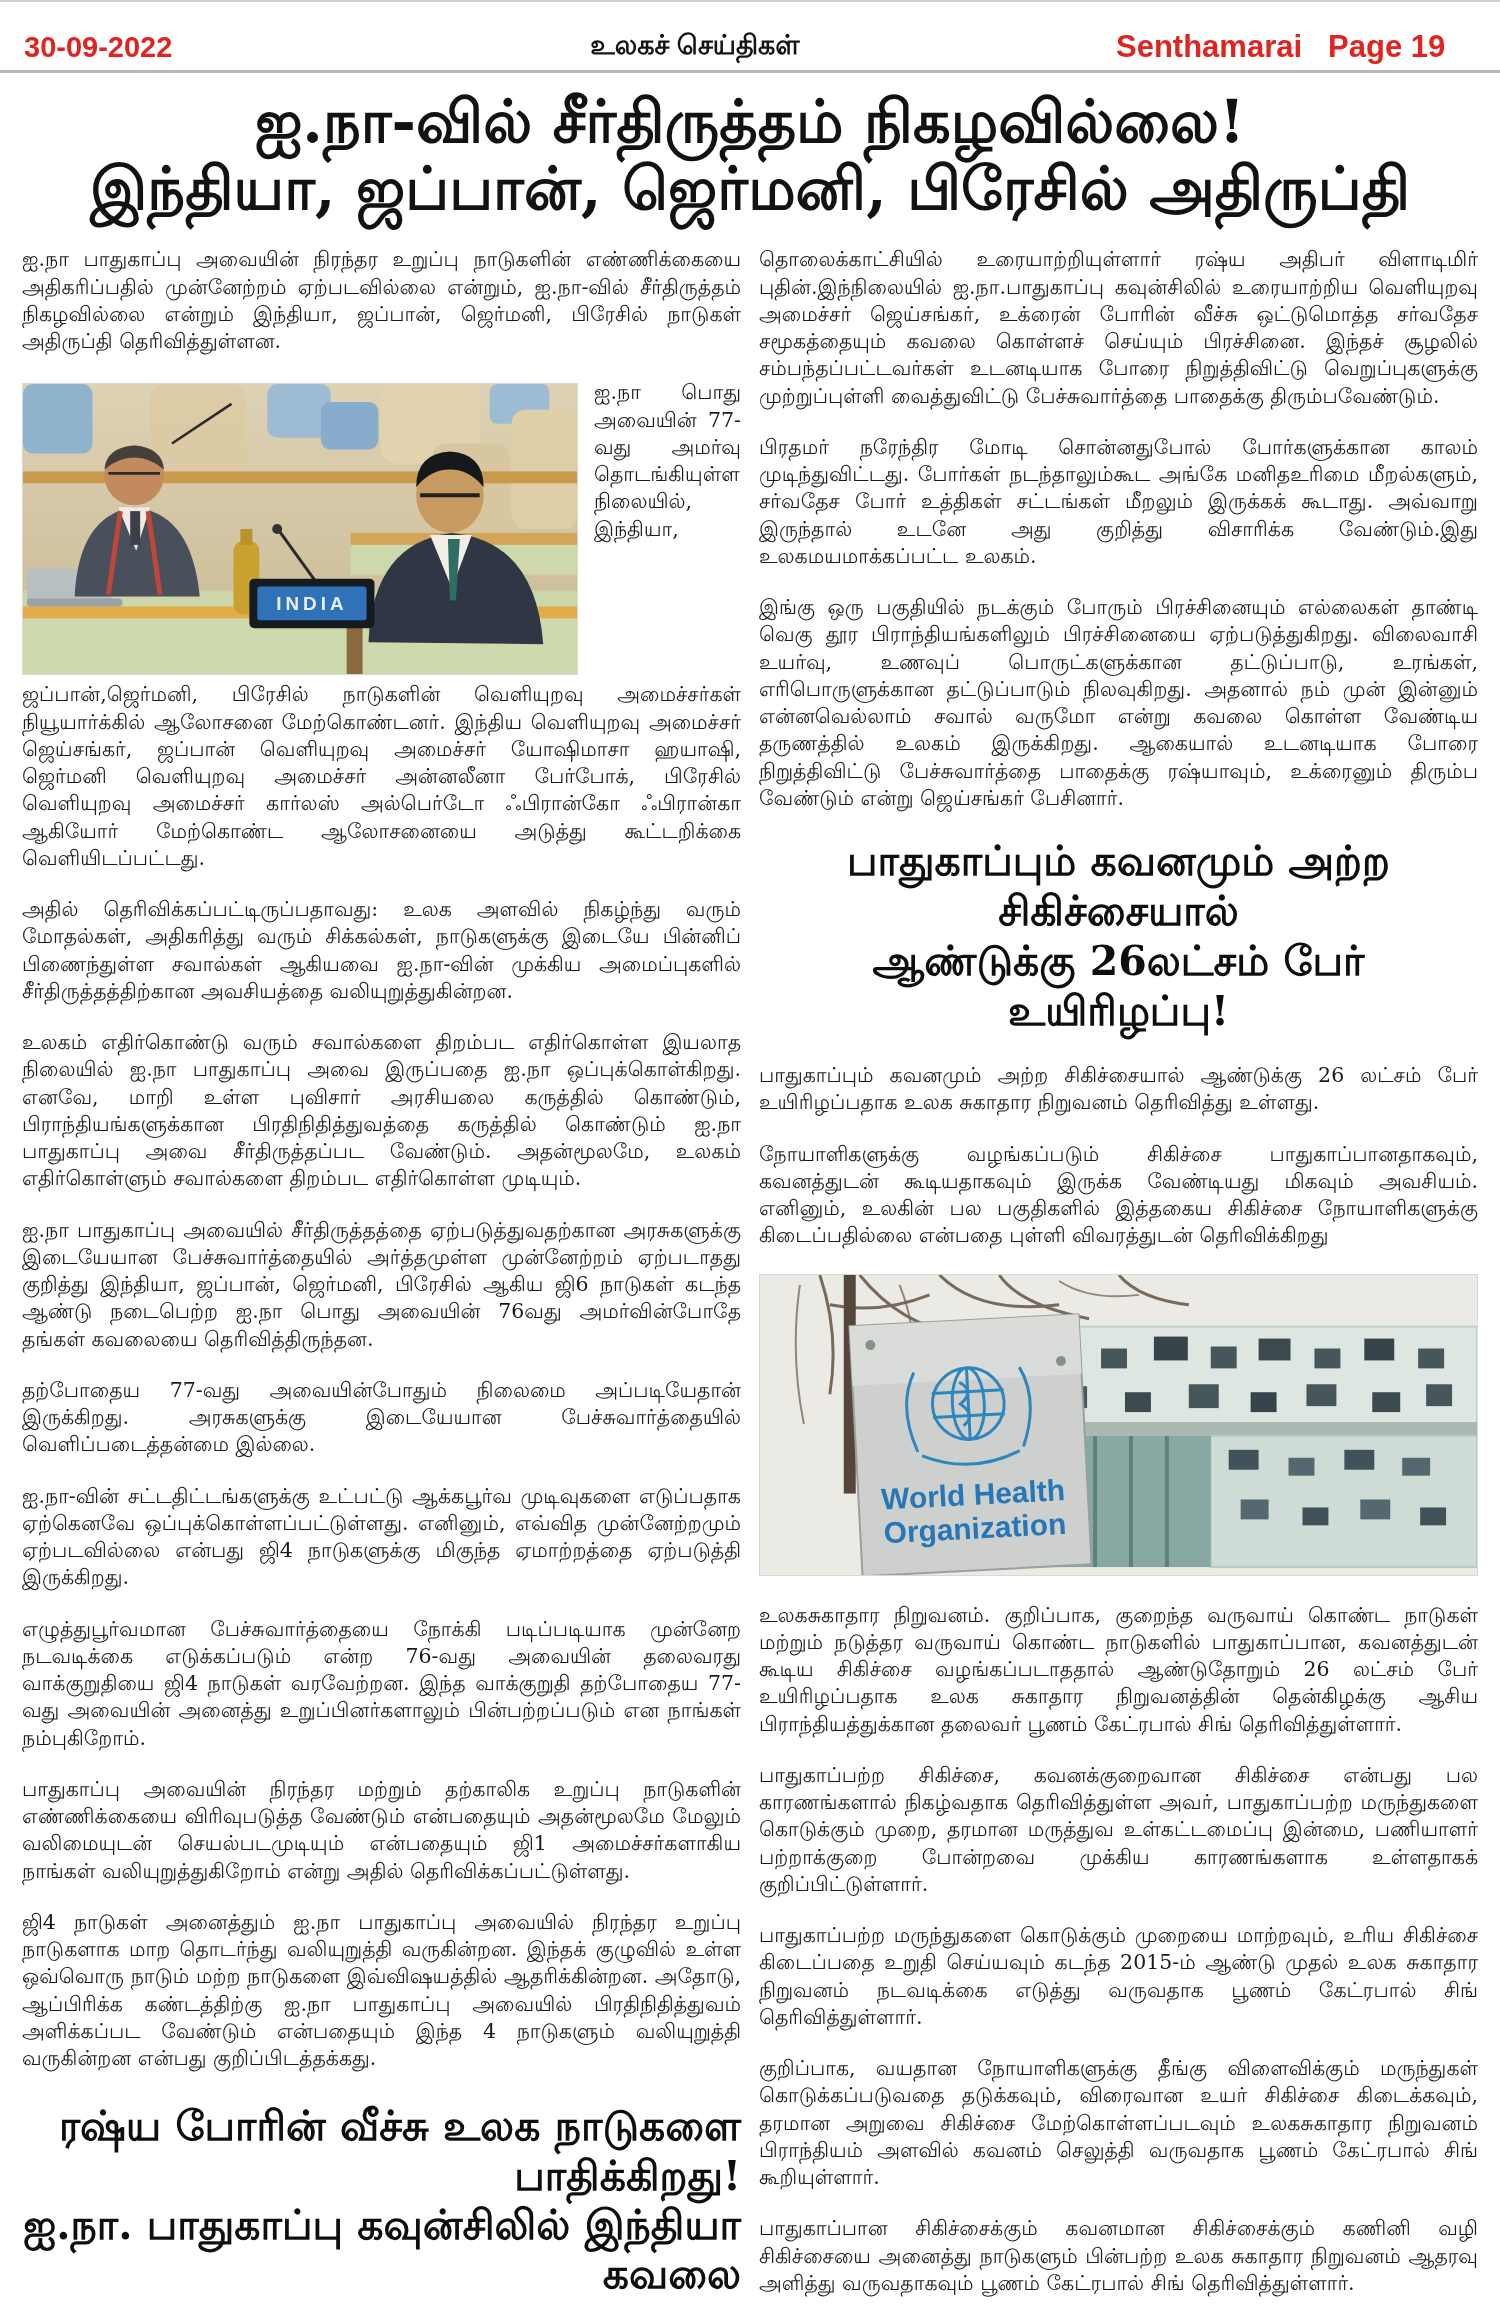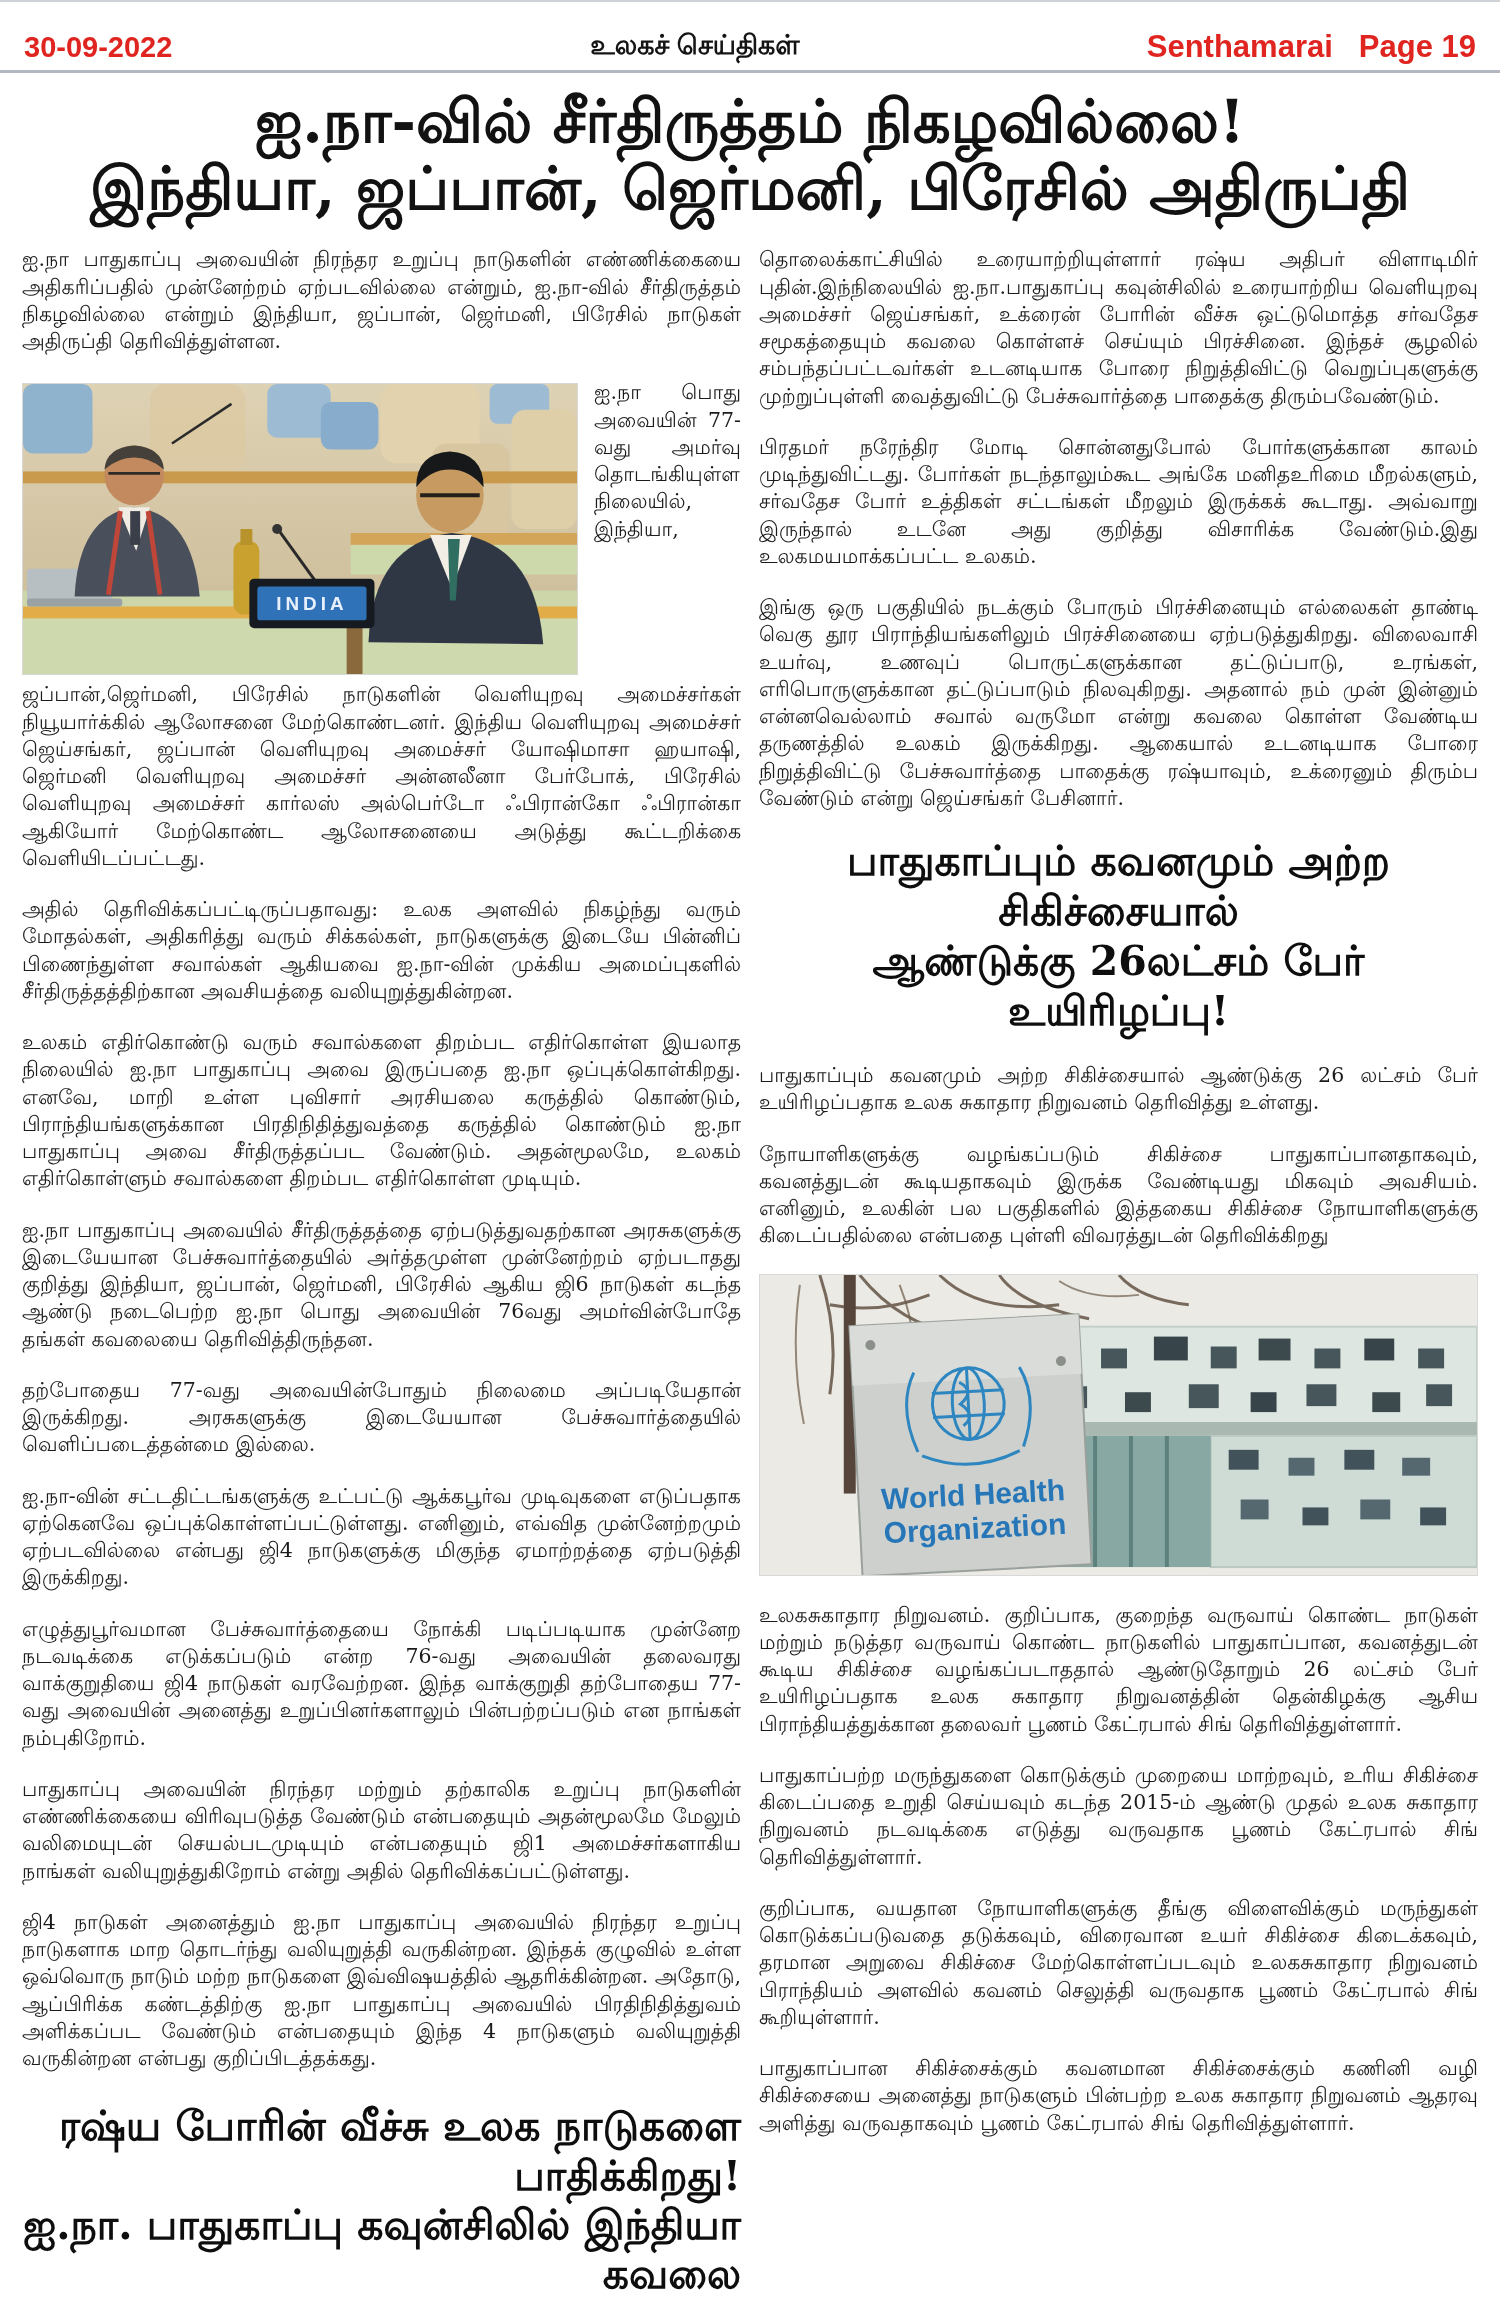--- a/index.html
+++ b/index.html
@@ -13,21 +13,21 @@
   
   .masthead{
     display:flex;align-items:center;
     padding:6px 24px 5px 24px;
     border-bottom:3px solid #b3b8c0;
     font-family:"Liberation Sans", sans-serif;
     margin-top:21px;
   }
   .m-date{font-size:29px;font-weight:bold;color:#e02420;min-width:250px;}
   .m-section{flex:1;text-align:center;font-size:27px;font-weight:bold;color:#141414;}
-  .m-brand{min-width:360px;text-align:right;font-size:31px;font-weight:bold;color:#e02420;}
+  .m-brand{min-width:360px;font-size:31px;font-weight:bold;color:#e02420;}
   .m-brand .pg{margin-left:26px;}
   
   .headline1{
     text-align:center;font-weight:700;color:#121212;
     font-size:59px;line-height:1.13;margin:16px 30px 6px 30px;
     font-family:"DejaVu Serif", serif;
   }
   
   .cols{display:flex;gap:18px;padding:0 22px;margin-top:24px;}
   .col{width:721px;}
@@ -239,19 +239,20 @@
               <path d="M158 96 Q140 130 158 176 M264 96 Q282 130 264 176"></path>
               <path d="M162 180 Q211 202 260 180"></path>
             </g>
             <text x="211" y="232" text-anchor="middle" font-family="Liberation Sans, sans-serif" font-size="30" font-weight="bold" fill="#2777b8">World Health</text>
             <text x="211" y="266" text-anchor="middle" font-family="Liberation Sans, sans-serif" font-size="30" font-weight="bold" fill="#2777b8">Organization</text>
           </g>
         </svg>
       </div>
 
       <p>உலகசுகாதார நிறுவனம். குறிப்பாக, குறைந்த வருவாய் கொண்ட நாடுகள் மற்றும் நடுத்தர வருவாய் கொண்ட நாடுகளில் பாதுகாப்பான, கவனத்துடன் கூடிய சிகிச்சை வழங்கப்படாததால் ஆண்டுதோறும் 26 லட்சம் பேர் உயிரிழப்பதாக உலக சுகாதார நிறுவனத்தின் தென்கிழக்கு ஆசிய பிராந்தியத்துக்கான தலைவர் பூணம் கேட்ரபால் சிங் தெரிவித்துள்ளார்.</p>
+      <p>பாதுகாப்பற்ற சிகிச்சை, கவனக்குறைவான சிகிச்சை என்பது பல காரணங்களால் நிகழ்வதாக தெரிவித்துள்ள அவர், பாதுகாப்பற்ற மருந்துகளை கொடுக்கும் முறை, தரமான மருத்துவ உள்கட்டமைப்பு இன்மை, பணியாளர் பற்றாக்குறை போன்றவை முக்கிய காரணங்களாக உள்ளதாகக் குறிப்பிட்டுள்ளார்.</p>
       <p>பாதுகாப்பற்ற மருந்துகளை கொடுக்கும் முறையை மாற்றவும், உரிய சிகிச்சை கிடைப்பதை உறுதி செய்யவும் கடந்த 2015-ம் ஆண்டு முதல் உலக சுகாதார நிறுவனம் நடவடிக்கை எடுத்து வருவதாக பூணம் கேட்ரபால் சிங் தெரிவித்துள்ளார்.</p>
       <p>குறிப்பாக, வயதான நோயாளிகளுக்கு தீங்கு விளைவிக்கும் மருந்துகள் கொடுக்கப்படுவதை தடுக்கவும், விரைவான உயர் சிகிச்சை கிடைக்கவும், தரமான அறுவை சிகிச்சை மேற்கொள்ளப்படவும் உலகசுகாதார நிறுவனம் பிராந்தியம் அளவில் கவனம் செலுத்தி வருவதாக பூணம் கேட்ரபால் சிங் கூறியுள்ளார்.</p>
       <p>பாதுகாப்பான சிகிச்சைக்கும் கவனமான சிகிச்சைக்கும் கணினி வழி சிகிச்சையை அனைத்து நாடுகளும் பின்பற்ற உலக சுகாதார நிறுவனம் ஆதரவு அளித்து வருவதாகவும் பூணம் கேட்ரபால் சிங் தெரிவித்துள்ளார்.</p>
     </div>
   </div>
 
 </div>
 
 </body></html>

